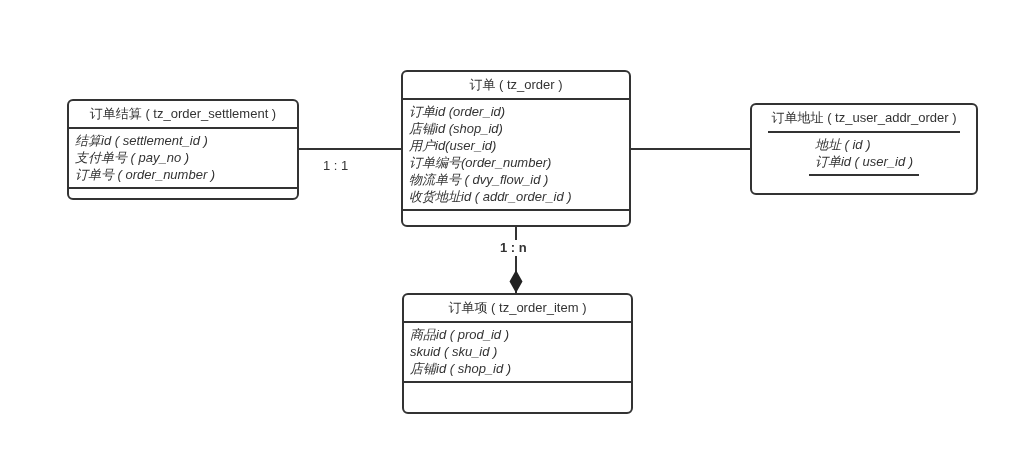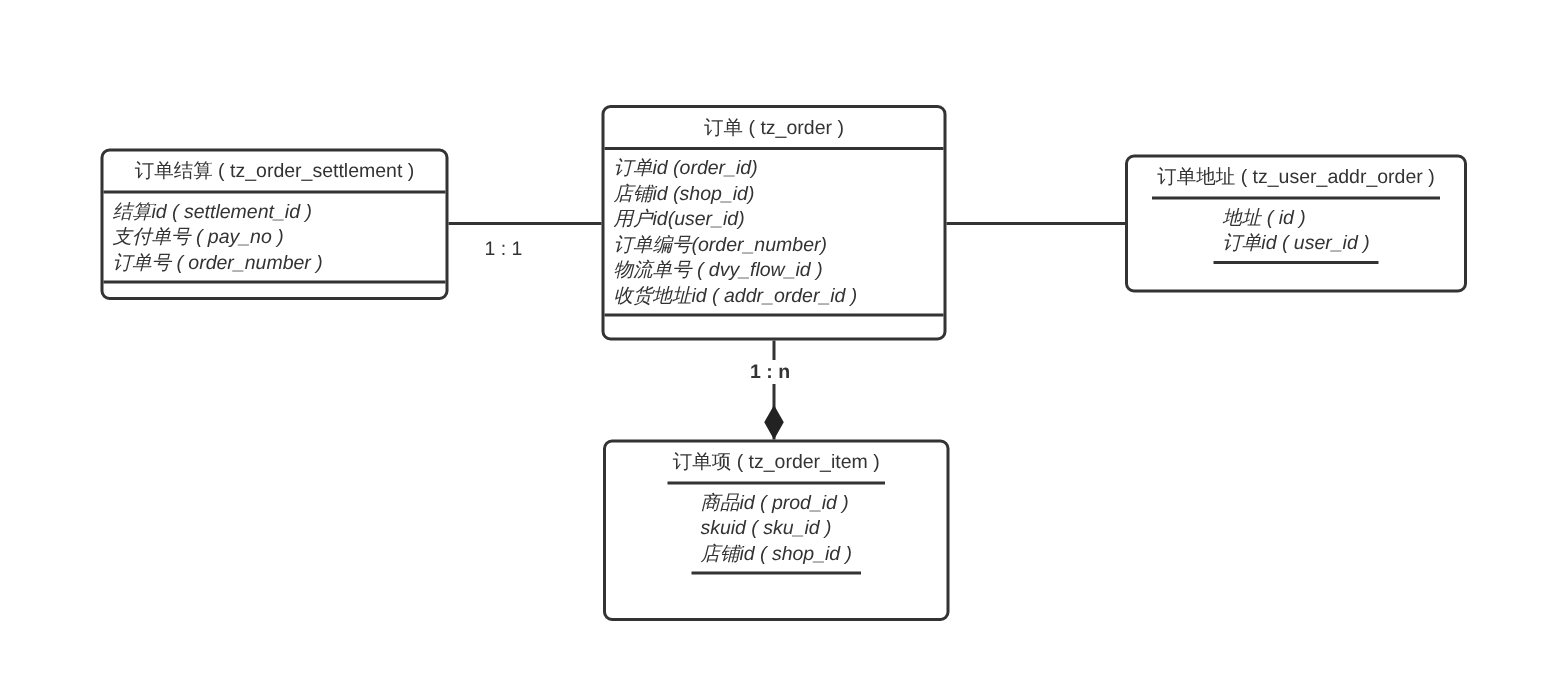--- a/index.html
+++ b/index.html
@@ -117,21 +117,21 @@
 
   <div class="entity" style="left:750px; top:103px; width:228px; height:92px;align-items:center;">
     <div class="entity-title">订单地址 ( tz_user_addr_order )</div>
     <div class="entity-fields">
       <div class="field">地址 ( id )</div>
       <div class="field">订单id ( user_id )</div>
     </div>
     <div class="entity-empty"></div>
   </div>
 
-  <div class="entity" style="left:402px; top:293px; width:231px; height:121px;align-items:center;">
+  <div class="entity" style="left:402px; top:293px; width:231px; height:121px;">
     <div class="entity-title">订单项 ( tz_order_item )</div>
     <div class="entity-fields">
       <div class="field">商品id ( prod_id )</div>
       <div class="field">skuid ( sku_id )</div>
       <div class="field">店铺id ( shop_id )</div>
     </div>
     <div class="entity-empty"></div>
   </div>
 
 </div>

